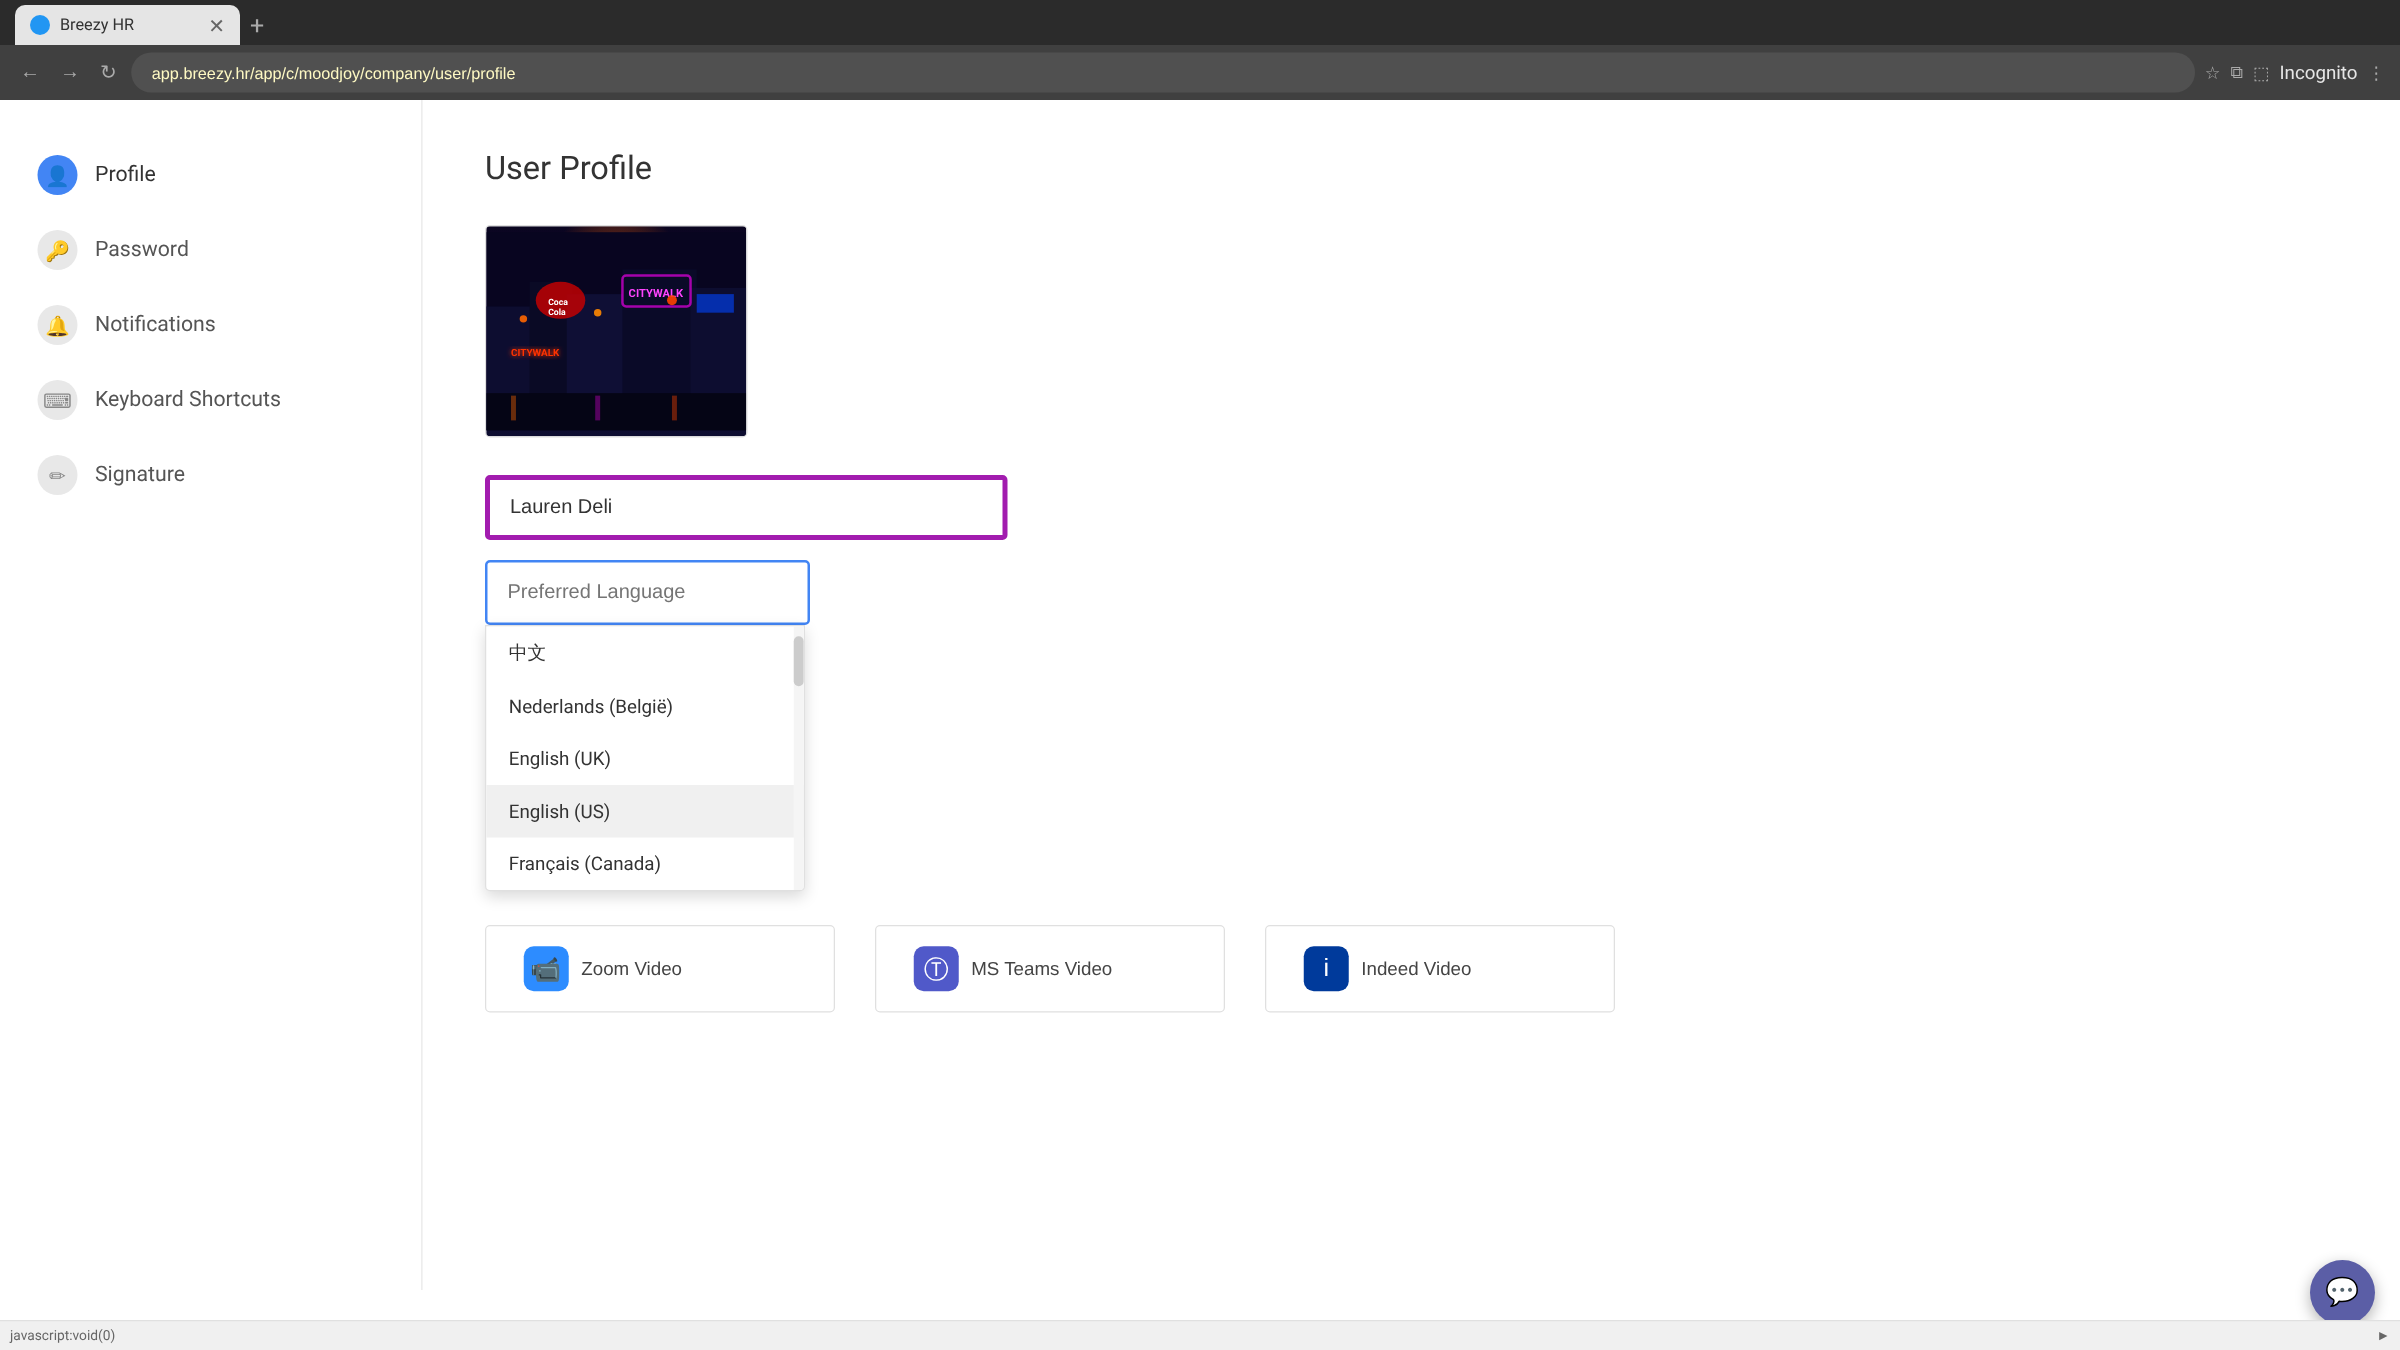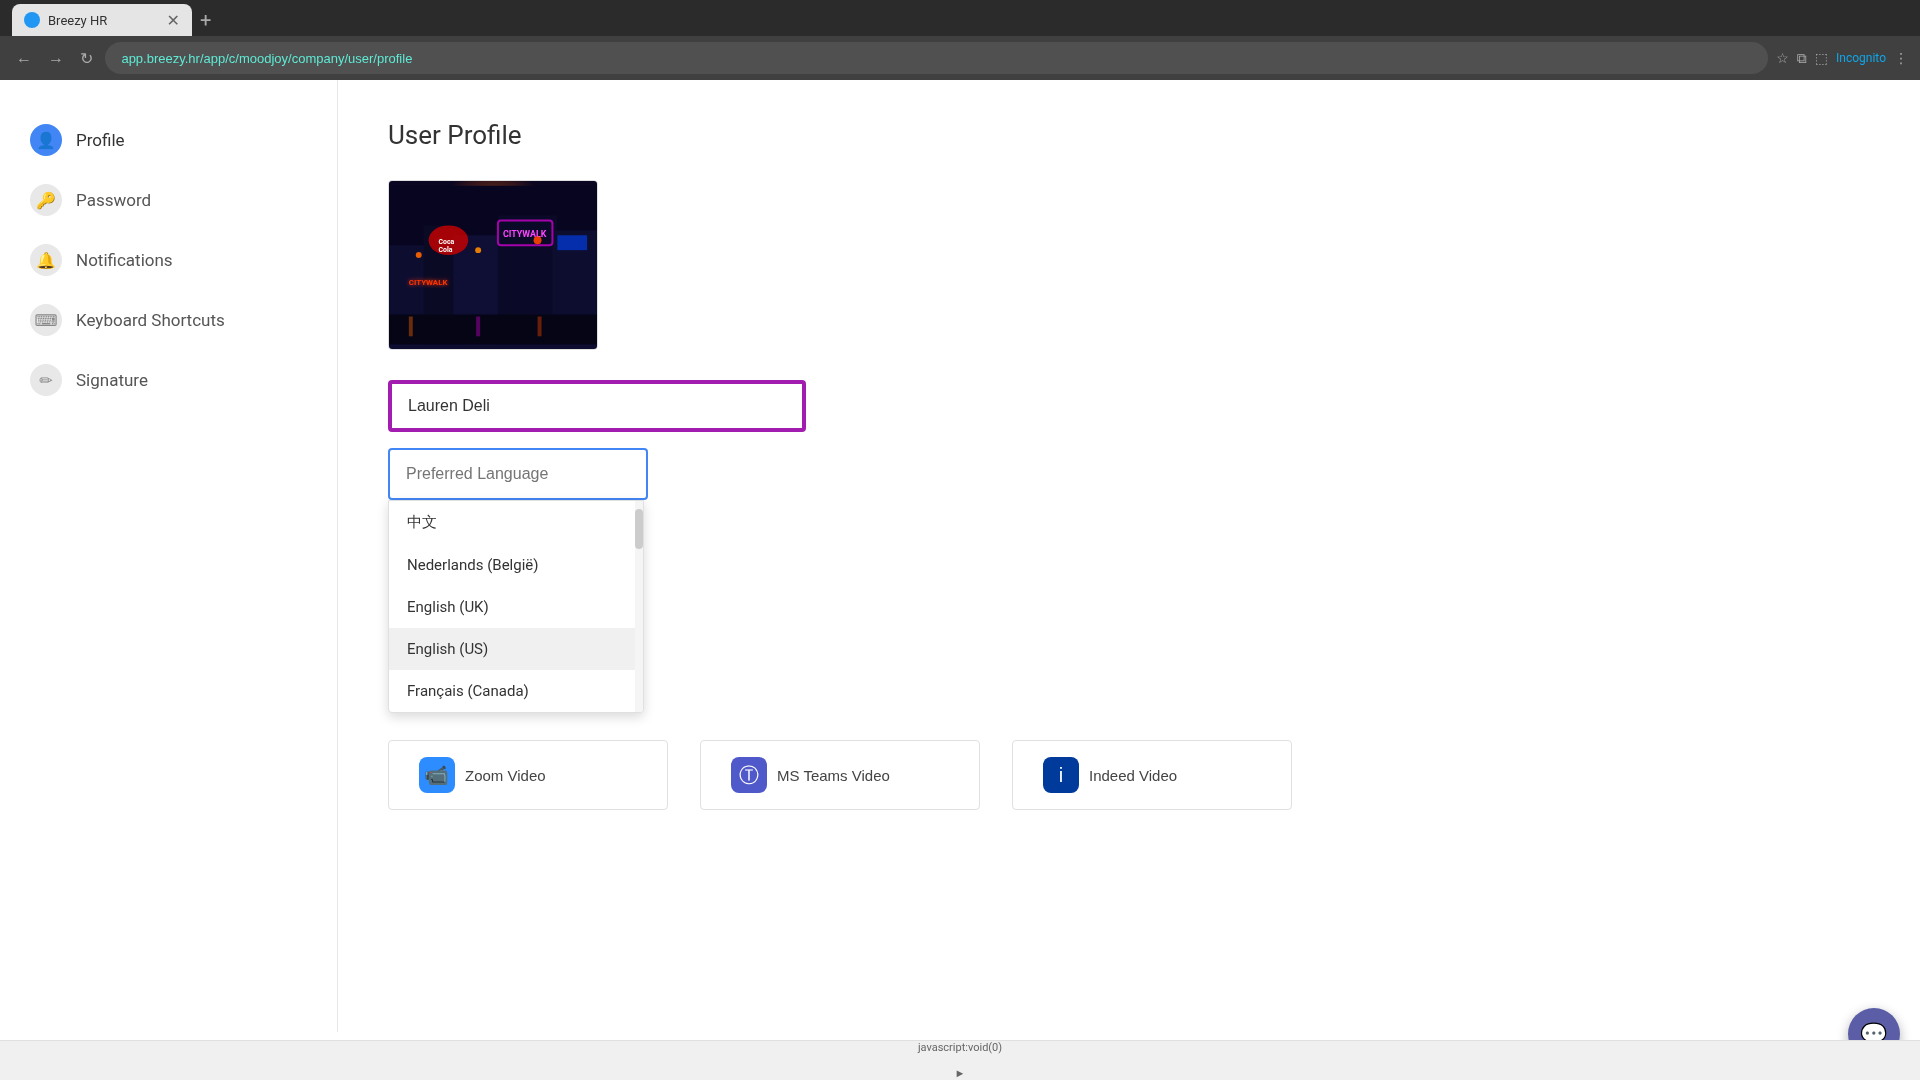--- a/index.html
+++ b/index.html
@@ -37,21 +37,21 @@
       gap: 8px;
     }
     .nav-btn { color: #aaa; font-size: 16px; background: none; border: none; cursor: pointer; padding: 4px; }
     .address-input {
       flex: 1;
       background: #505050;
       border: none;
       border-radius: 20px;
       height: 32px;
       padding: 0 16px;
-      color: #5eead4;
+      color: #fef9c3;
       font-size: 13px;
       outline: none;
     }
     .address-icons { display: flex; align-items: center; gap: 8px; color: #aaa; font-size: 14px; }
 
     
     .app-container {
       display: flex;
       height: calc(1080px - 128px);
       background: #fff;
@@ -227,30 +227,29 @@
       cursor: pointer;
       box-shadow: 0 4px 12px rgba(0,0,0,0.3);
     }
 
     
     .status-bar {
       position: fixed;
       bottom: 0;
       left: 0;
       right: 0;
-      height: 40px;
+      height: 24px;
       background: #f0f0f0;
       display: flex;
       align-items: center;
       padding: 0 8px;
       font-size: 11px;
       color: #666;
       border-top: 1px solid #e0e0e0;
       justify-content: space-between;
-      flex-direction: column;
     }
   </style>
 </head>
 <body>
 
 <div class="tab-bar">
   <div class="tab">
     <div class="tab-icon"></div>
     <span>Breezy HR</span>
     <span class="tab-close">✕</span>
@@ -260,21 +259,21 @@
 
 <div class="address-bar">
   <button class="nav-btn">←</button>
   <button class="nav-btn">→</button>
   <button class="nav-btn">↻</button>
   <input class="address-input" type="text" value="app.breezy.hr/app/c/moodjoy/company/user/profile" style="">
   <div class="address-icons">
     <span>☆</span>
     <span>⧉</span>
     <span>⬚</span>
-    <span style="font-size:12px;color:#0ea5e9;">Incognito</span>
+    <span style="font-size:15px;color:#e5e5e5;">Incognito</span>
     <span>⋮</span>
   </div>
 </div>
 
 <div class="app-container">
 
   <nav class="sidebar">
     <div class="sidebar-item active">
       <div class="sidebar-icon icon-profile">👤</div>
       <span>Profile</span>

